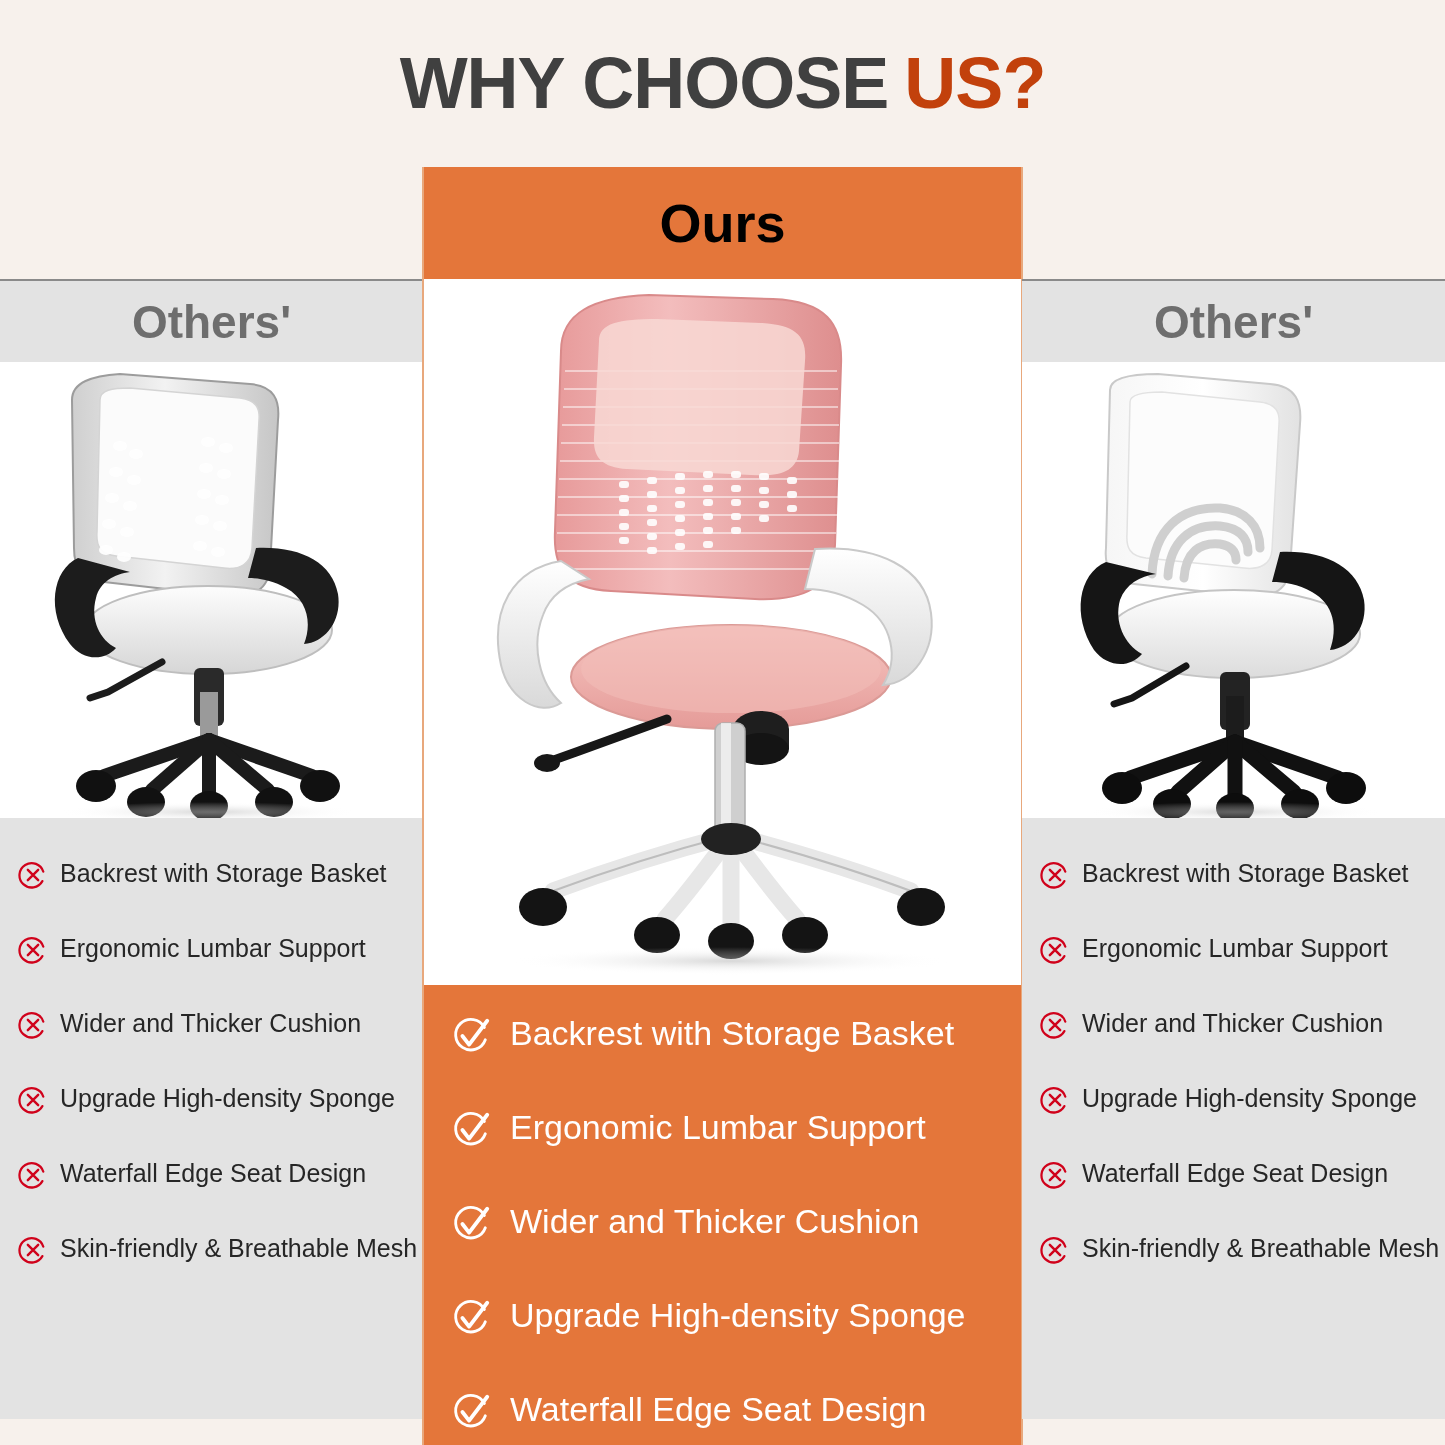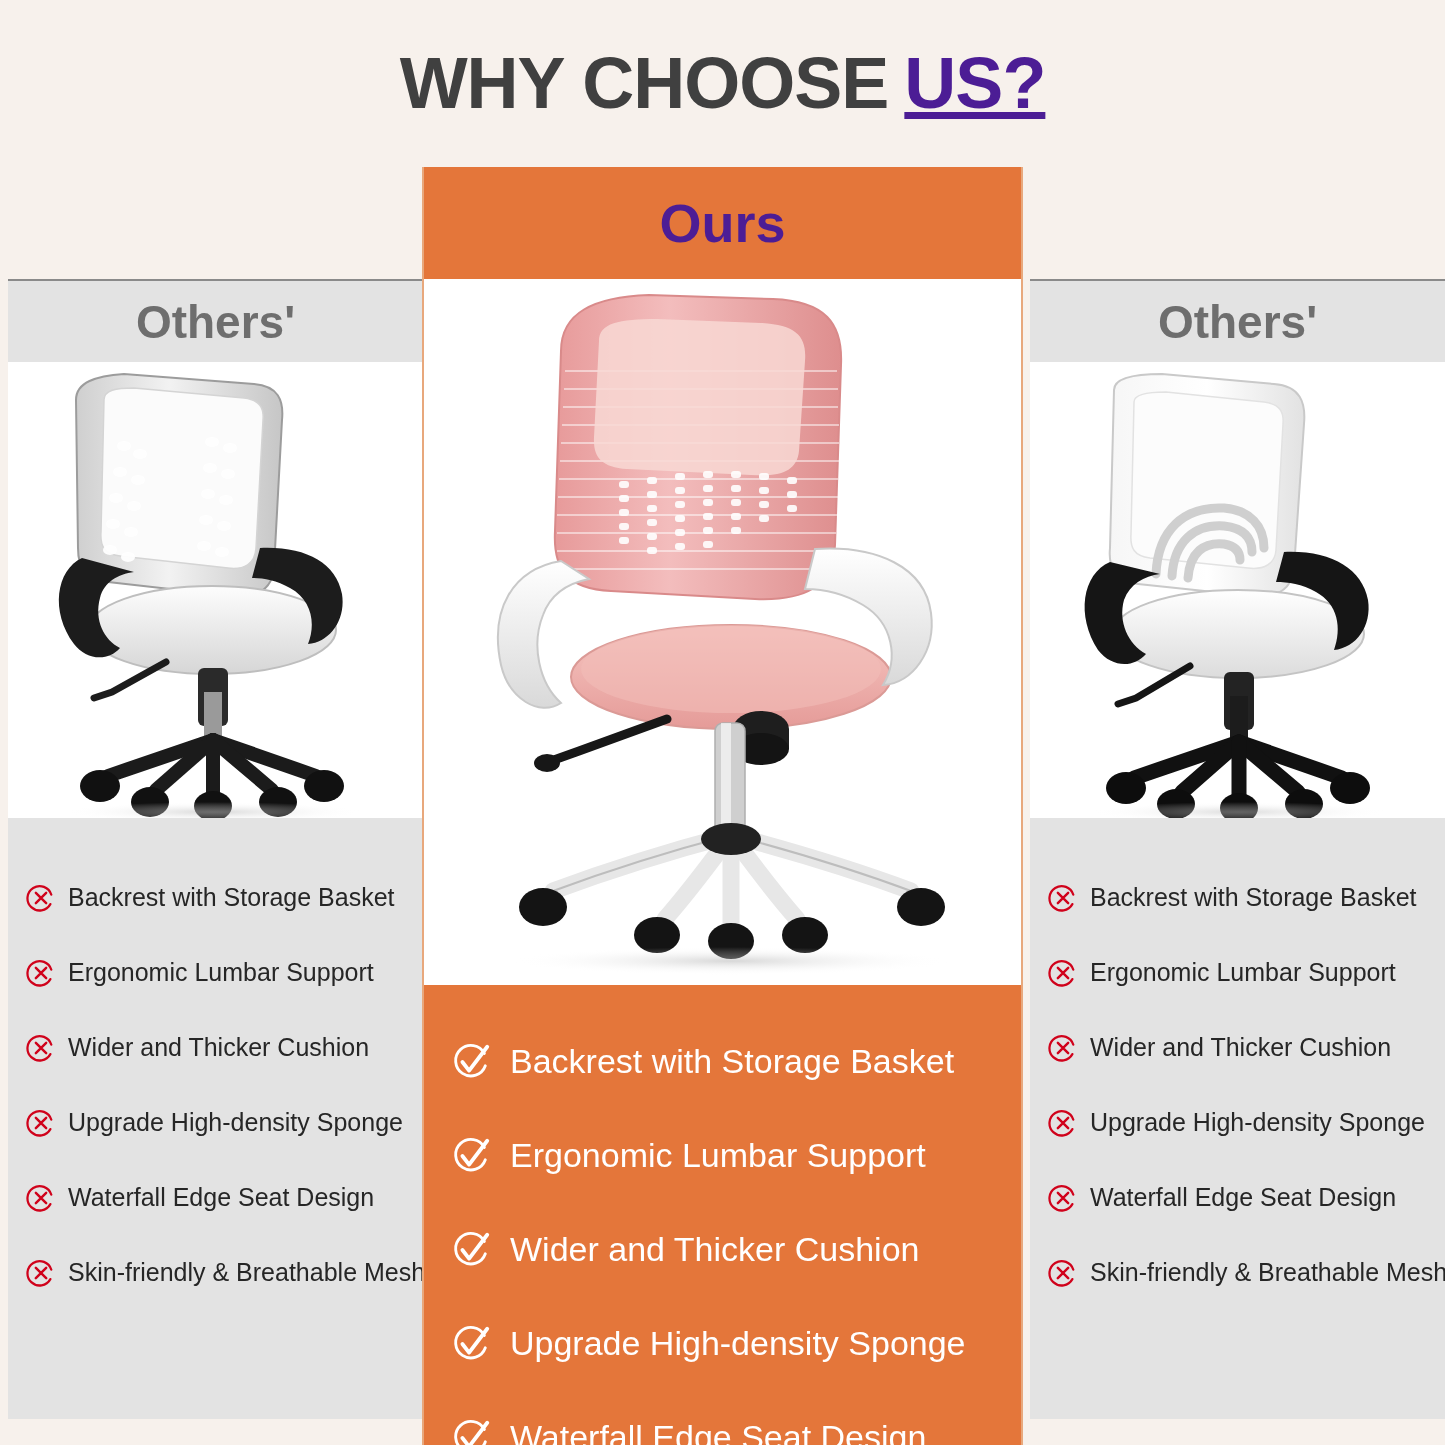--- a/index.html
+++ b/index.html
@@ -14,26 +14,26 @@
   
   .title-wrap{
     position:absolute; left:0; top:0; width:1445px; height:165px;
     display:flex; align-items:center; justify-content:center;
   }
   .title{
     font-size:72px; font-weight:bold; letter-spacing:-1px;
     white-space:nowrap; line-height:1;
   }
   .title .t-orange{ color:#404040; }
-  .title .t-dark{ color:#4c1d95; margin-left:16px;text-decoration:underline; }
+  .title .t-dark{ color:#c2410c; margin-left:16px; }
 
   
   .col{ position:absolute; }
 
-  .col-side{ width:423px; top:279px; height:1140px;padding-left:8px; }
+  .col-side{ width:423px; top:279px; height:1140px; }
   .col-left{ left:0px; }
   .col-right{ left:1022px; }
 
   .side-header{
     height:83px; background:#E3E3E3;
     border-top:2px solid #8A8A8A;
     display:flex; align-items:center; justify-content:center;
   }
   .side-header-text{
     font-size:46px; font-weight:bold; color:#6E6E6E; line-height:1;
@@ -49,31 +49,31 @@
   
   .col-center{
     left:422px; top:167px; width:601px; height:1278px;
     border-left:2px solid #E8A87C; border-right:2px solid #E8A87C;
   }
   .center-header{
     height:112px; background:#E4763A;
     display:flex; align-items:center; justify-content:center;
   }
   .center-header-text{
-    font-size:54px; font-weight:bold; color:#4c1d95; line-height:1;
+    font-size:54px; font-weight:bold; color:#000000; line-height:1;
   }
   .center-photo{
     height:706px; background:#FFFFFF; position:relative; overflow:hidden;
   }
   .center-list{
     height:460px; background:#E4763A; padding:30px 0 0 26px;
   }
 
   
-  .feat{ display:flex; align-items:center; }
+  .feat{ display:flex; align-items:flex-start; }
   .feat-side{ height:75px; }
   .feat-center{ height:94px; }
 
   .icon-x, .icon-check{ flex:0 0 auto; display:block; }
   .icon-x{ width:30px; height:30px; margin-right:12px; }
   .icon-check{ width:42px; height:42px; margin-right:18px; }
 
   .feat-side .label{
     font-size:25px; color:#262626; line-height:1.1; white-space:nowrap;
   }

